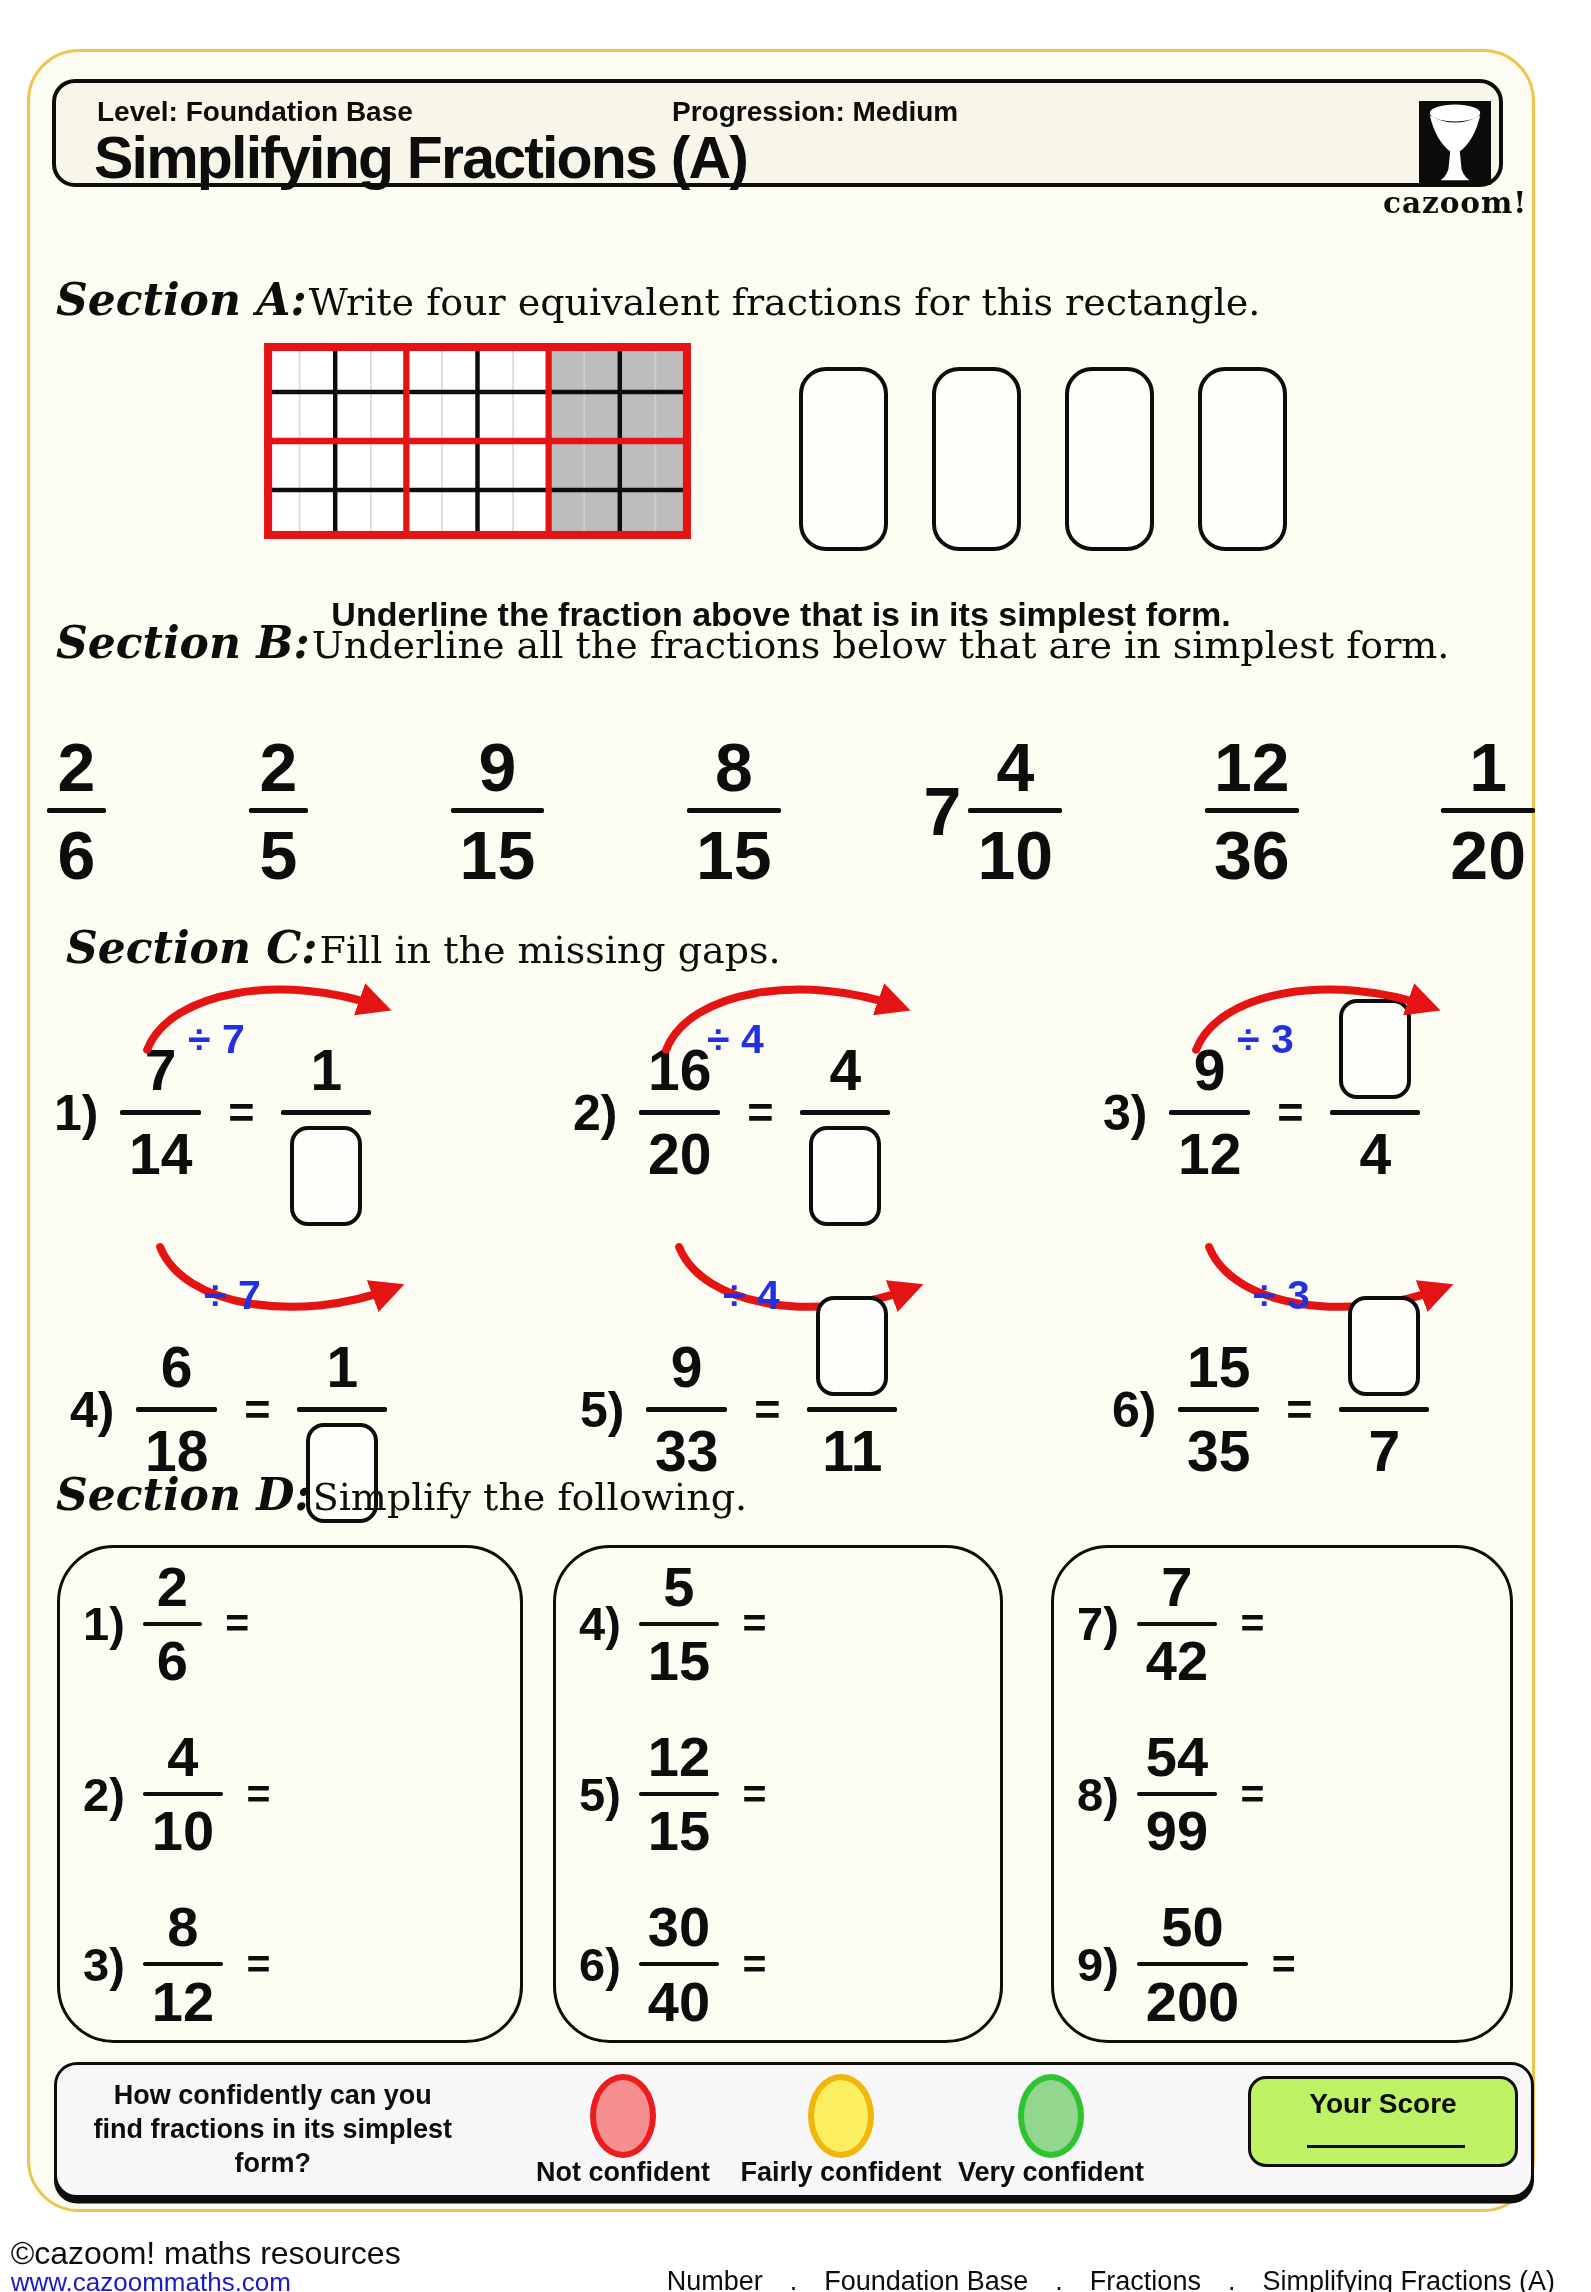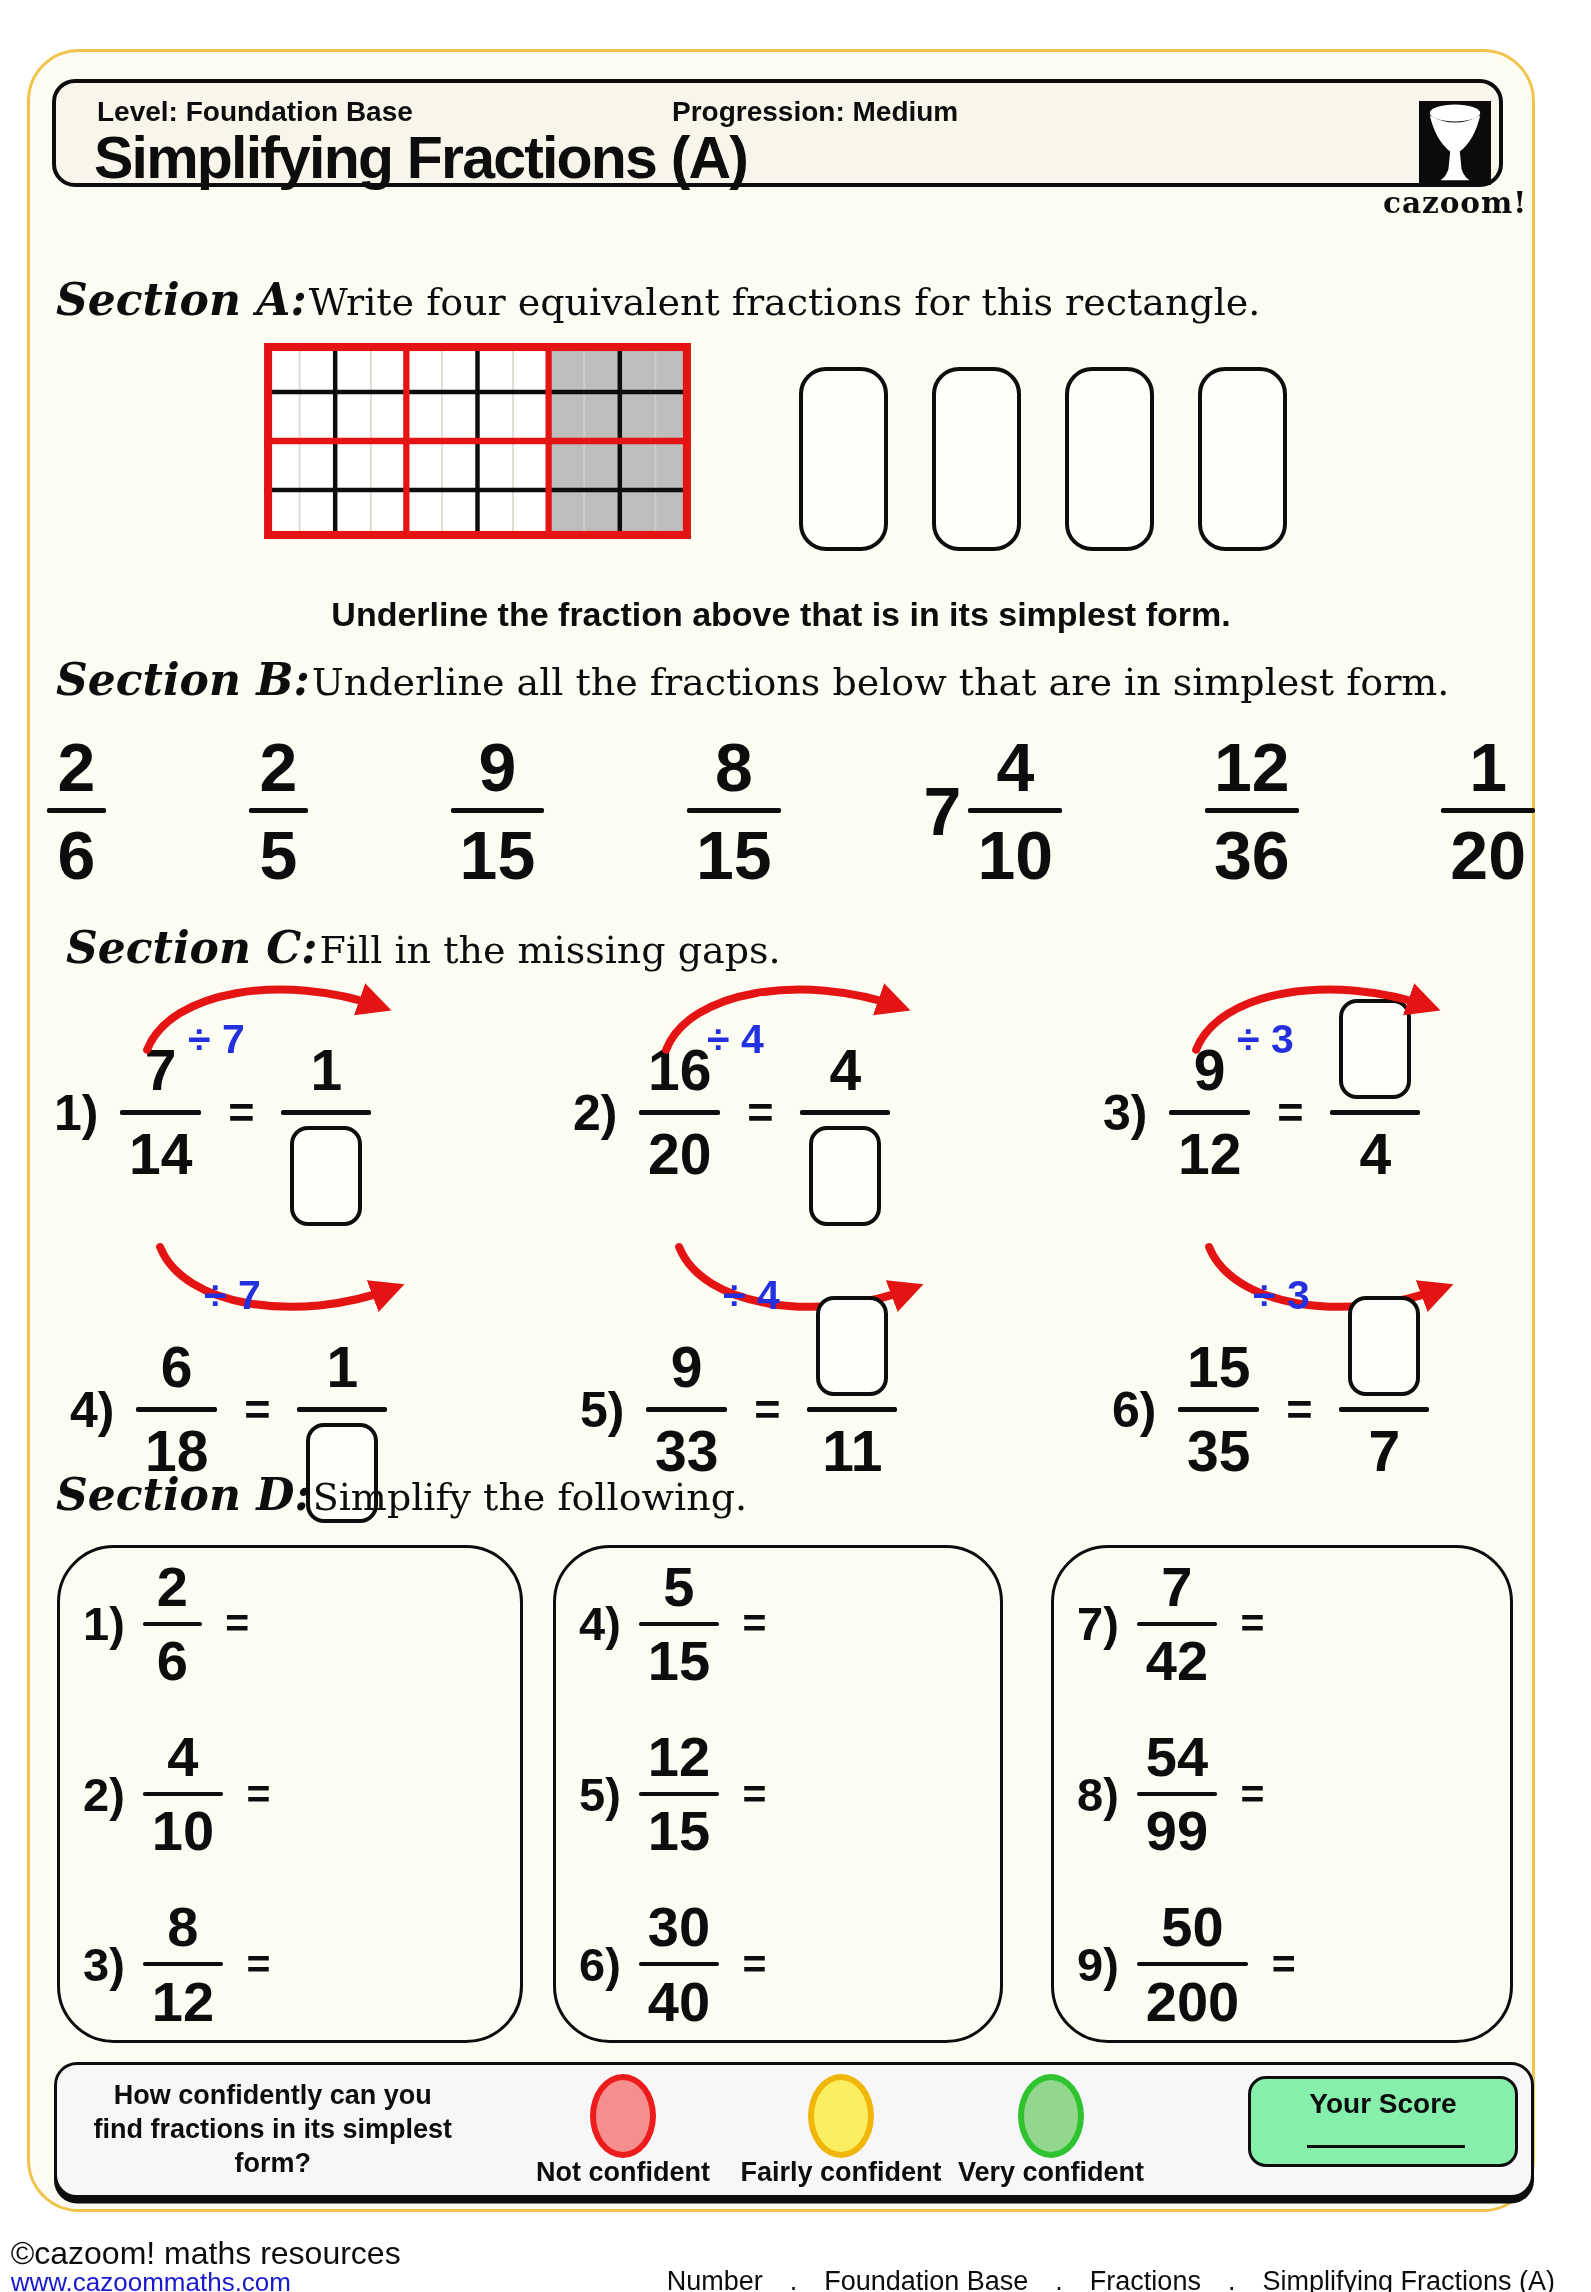--- a/index.html
+++ b/index.html
@@ -88,21 +88,21 @@
   .conf{position:absolute;left:54px;top:2062px;width:1480px;height:136px;
     background:var(--bar-bg);border:3.6px solid var(--ink);border-radius:23px;
     box-shadow:0 5.4px 0 var(--ink);}
   .conf-q{position:absolute;left:14.3px;top:14.3px;width:403px;text-align:center;
     font-weight:bold;font-size:27px;line-height:1.25;white-space:pre-line;}
   .oval{position:absolute;top:9px;width:66px;height:84px;border-radius:50%;
     border:6.3px solid #000;}
   .olabel{position:absolute;top:92px;font-weight:bold;font-size:27px;
     transform:translateX(-50%);white-space:nowrap;text-align:center;}
   .score-box{position:absolute;left:1191px;top:10.7px;width:270px;height:91px;
-    border:3.6px solid var(--ink);border-radius:18px;background:#86efac;}
+    border:3.6px solid var(--ink);border-radius:18px;background:#bef264;}
   .score-title{text-align:center;font-weight:bold;font-size:28px;margin-top:9px;}
   .score-line{position:absolute;left:56px;bottom:16px;width:158px;
     border-bottom:3.6px solid var(--ink);}
 
   
   .copyright{position:absolute;left:10.7px;top:2235px;font-size:32px;}
   .weblink{position:absolute;left:10.7px;top:2267px;font-size:26px;color:var(--link);
     text-decoration:underline;cursor:pointer;}
   .crumbs{position:absolute;right:36px;top:2266px;display:flex;gap:27px;
     font-size:27px;align-items:baseline;white-space:nowrap;}
@@ -167,21 +167,21 @@
 
 <div class="ansrow">
   <div class="ansbox"></div>
   <div class="ansbox"></div>
   <div class="ansbox"></div>
   <div class="ansbox"></div>
 </div>
 
 <div class="note">Underline the fraction above that is in its simplest form.</div>
 
-<div class="sec-head" style="left:56px;top:654px">
+<div class="sec-head" style="left:56px;top:617px">
   <span class="sec-name">Section B:</span>
   <span class="sec-instr">Underline all the fractions below that are in simplest form.</span>
 </div>
 
 <div class="brow">
   <div class="frac b">
     <div class="slot top">
         <span class="num">2</span>
       </div>
     <div class="bar"></div>

